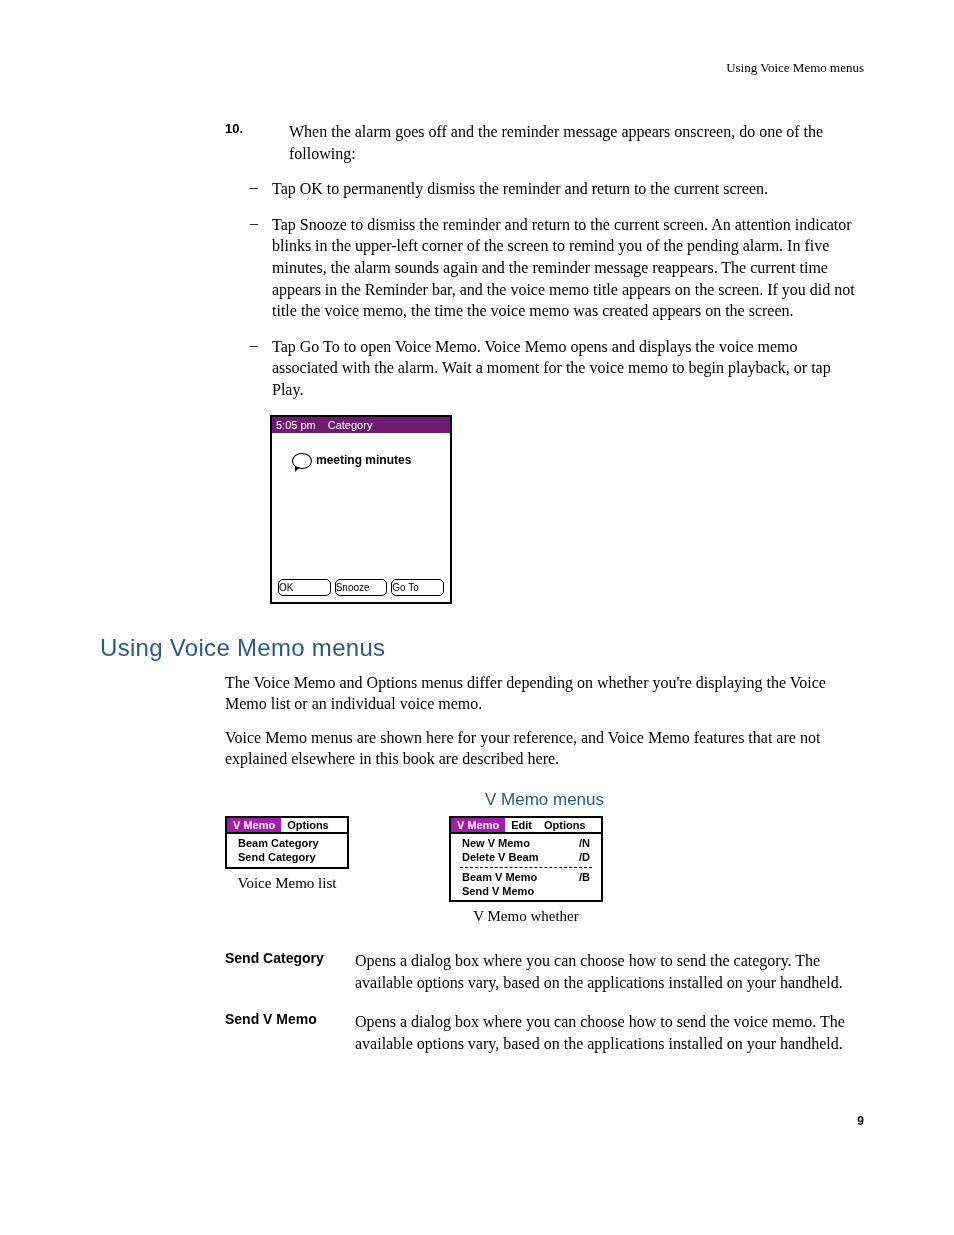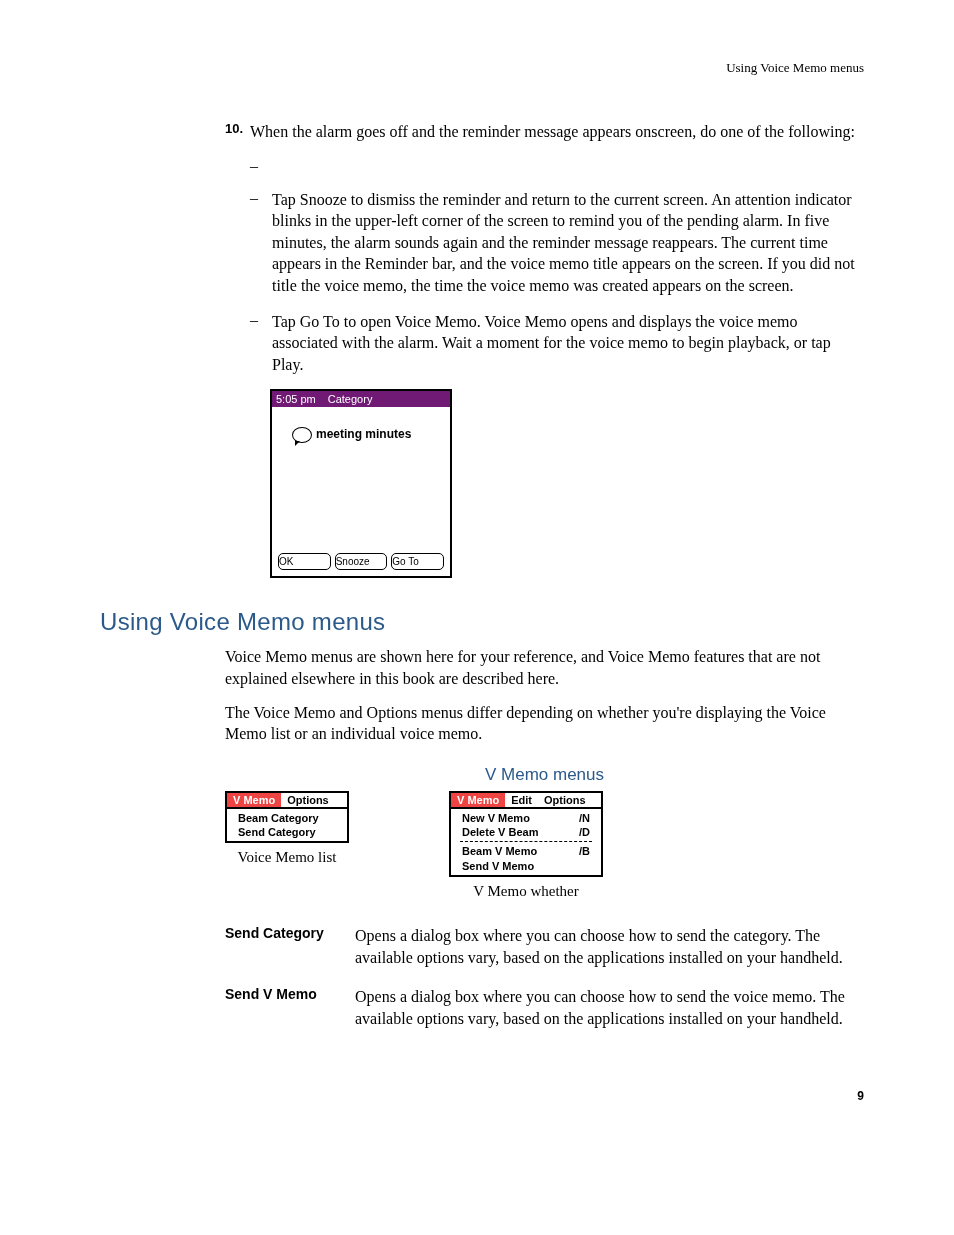--- a/index.html
+++ b/index.html
@@ -15,21 +15,21 @@
     box-sizing: border-box;
   }
   .running-head {
     text-align: right;
     font-size: 13px;
     margin-bottom: 45px;
   }
   .step-block {
     margin-left: 125px;
   }
-  .step-row { display: flex; }
+  .step-row { display: flex; gap: 39px; }
   .step-num {
     font-family: Arial, Helvetica, sans-serif;
     font-weight: bold;
     font-size: 13px;
     width: 25px;
     flex: 0 0 25px;
     text-align: left;
   }
   .step-text {
     font-size: 16px;
@@ -154,21 +154,21 @@
   .menu-tabrow {
     border-bottom: 2px solid #000;
     display: flex;
     font-weight: bold;
     font-size: 11px;
   }
   .menu-tab {
     padding: 1px 6px;
   }
   .menu-tab.sel {
-    background: #ef4444;
+    background: #a21caf;
     color: #fff;
   }
   .menu-items {
     padding: 2px 5px;
   }
   .menu-item {
     display: flex;
     justify-content: space-between;
     padding: 0 6px;
     font-weight: bold;
@@ -220,20 +220,21 @@
 
   <div class="step-block">
     <div class="step-row">
       <div class="step-num">10.</div>
       <div class="step-text">When the alarm goes off and the reminder message appears onscreen, do one of the following:</div>
     </div>
 
     <div class="bullet-list">
       <div class="bullet-row">
         <div class="bullet-dash">–</div>
+        <div class="bullet-text">Tap OK to permanently dismiss the reminder and return to the current screen.</div>
       </div>
       <div class="bullet-row">
         <div class="bullet-dash">–</div>
         <div class="bullet-text">Tap Snooze to dismiss the reminder and return to the current screen. An attention indicator blinks in the upper-left corner of the screen to remind you of the pending alarm. In five minutes, the alarm sounds again and the reminder message reappears. The current time appears in the Reminder bar, and the voice memo title appears on the screen. If you did not title the voice memo, the time the voice memo was created appears on the screen.</div>
       </div>
       <div class="bullet-row">
         <div class="bullet-dash">–</div>
         <div class="bullet-text">Tap Go To to open Voice Memo. Voice Memo opens and displays the voice memo associated with the alarm. Wait a moment for the voice memo to begin playback, or tap Play.</div>
       </div>
     </div>
@@ -251,22 +252,22 @@
       </div>
       <div class="reminder-buttons">
         <div class="palm-btn">OK</div>
         <div class="palm-btn">Snooze</div>
         <div class="palm-btn">Go To</div>
       </div>
     </div>
   </div>
 
   <h2 class="section">Using Voice Memo menus</h2>
+  <div class="para">The Voice Memo and Options menus differ depending on whether you're displaying the Voice Memo list or an individual voice memo.</div>
   <div class="para">Voice Memo menus are shown here for your reference, and Voice Memo features that are not explained elsewhere in this book are described here.</div>
-  <div class="para">The Voice Memo and Options menus differ depending on whether you're displaying the Voice Memo list or an individual voice memo.</div>
 
   <h3 class="sub">V Memo menus</h3>
 
   <div class="menu-mocks">
 
     <div class="menu-col">
       <div class="menu-box" style="width:120px;">
         <div class="menu-tabrow">
           <span class="menu-tab sel">V Memo</span>
           <span class="menu-tab">Options</span>

